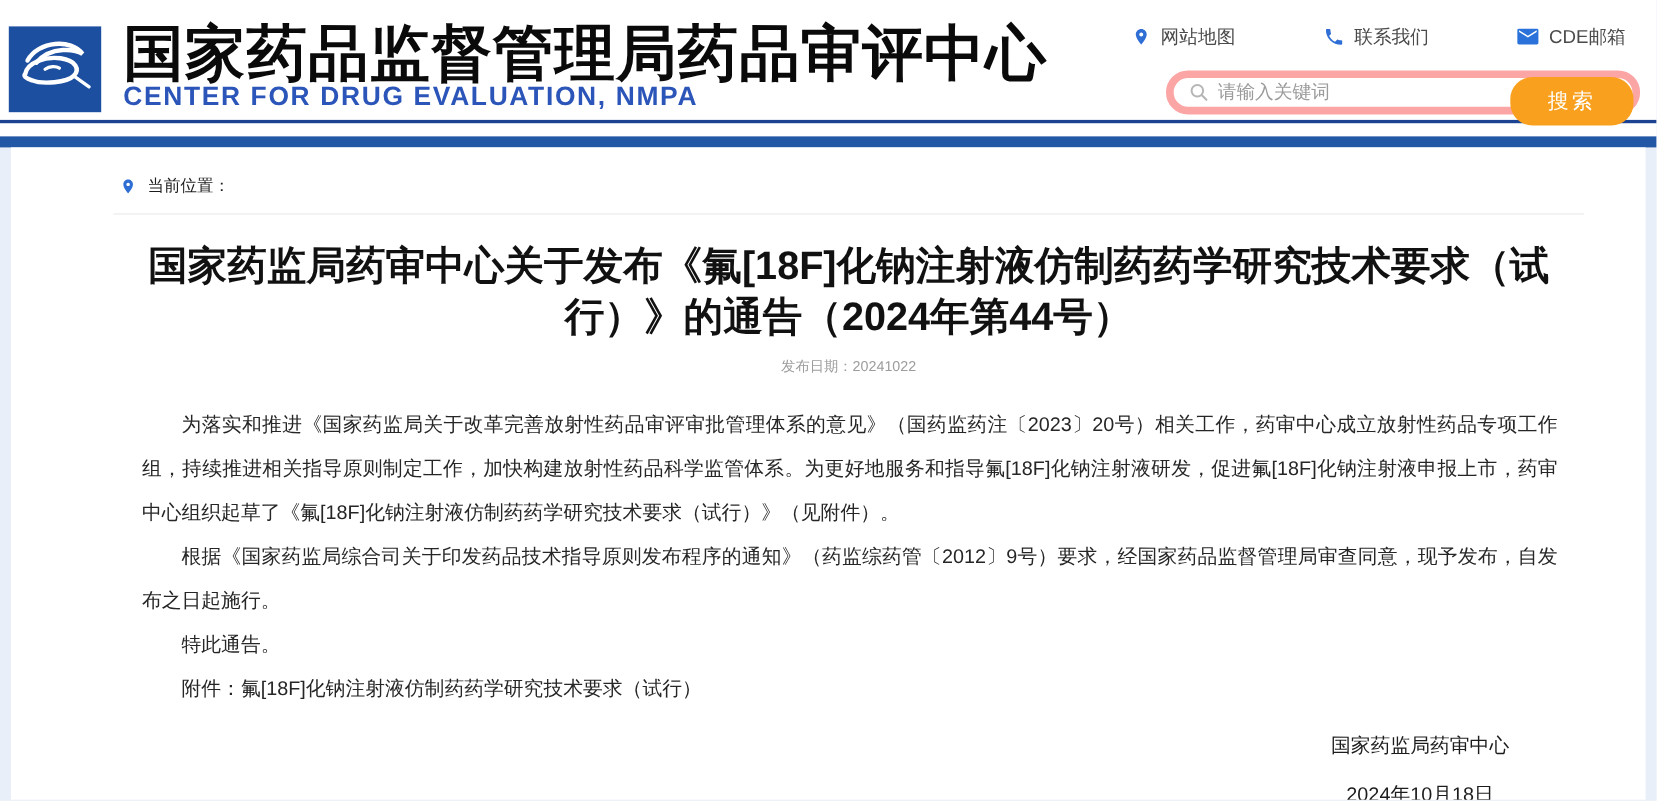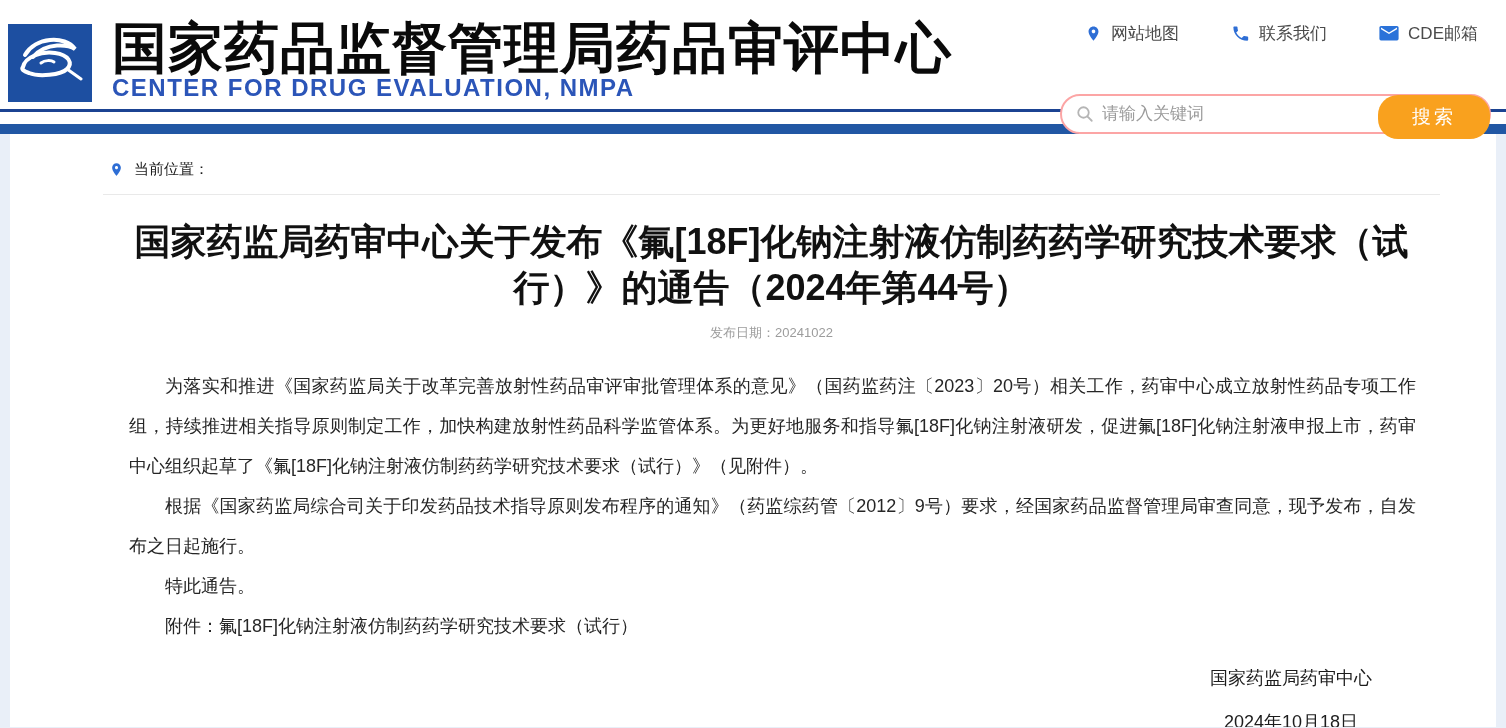--- a/index.html
+++ b/index.html
@@ -40,35 +40,35 @@
     font-size: 24px;
     font-weight: 700;
     color: #2b55b8;
     letter-spacing: 1.5px;
     white-space: nowrap;
   }
   .quick-links {
     position: absolute;
     right: 28px; top: 22px;
     display: flex;
-    gap: 52px;
+    gap: 80px;
   }
   .quick-link {
     display: flex; align-items: center; gap: 9px;
     font-size: 17px; color: #4a4a4a;
     cursor: pointer; white-space: nowrap;
   }
   .quick-link svg { display: block; }
 
   .search-wrap {
     position: absolute;
-    right: 15px; top: 94px;
+    right: 15px; top: 64px;
     width: 431px; height: 40px;
     background: #fff;
-    border: 2px solid #fca5a5;
+    border: 7px solid #fca5a5;
     border-radius: 20px;
     display: flex; align-items: center;
     padding-left: 14px;
   }
   .search-input {
     flex: 1;
     border: none; outline: none;
     font-size: 17px;
     color: #333;
     margin-left: 8px;

